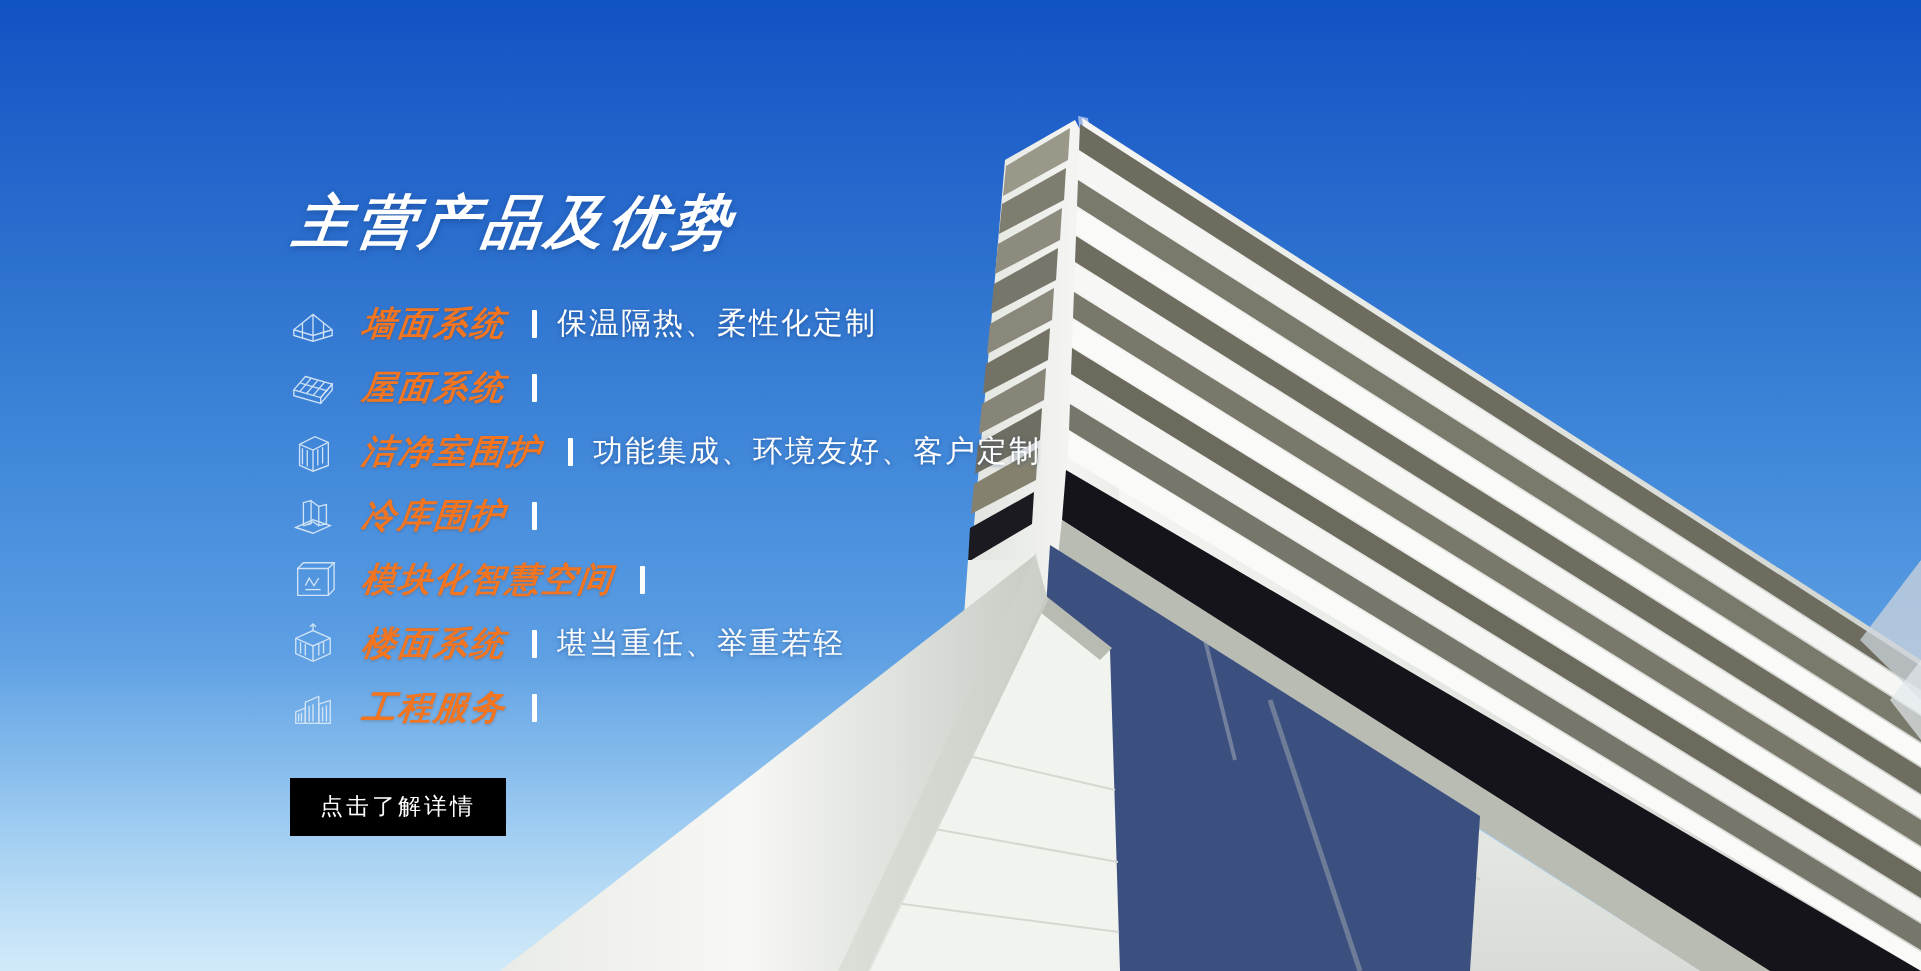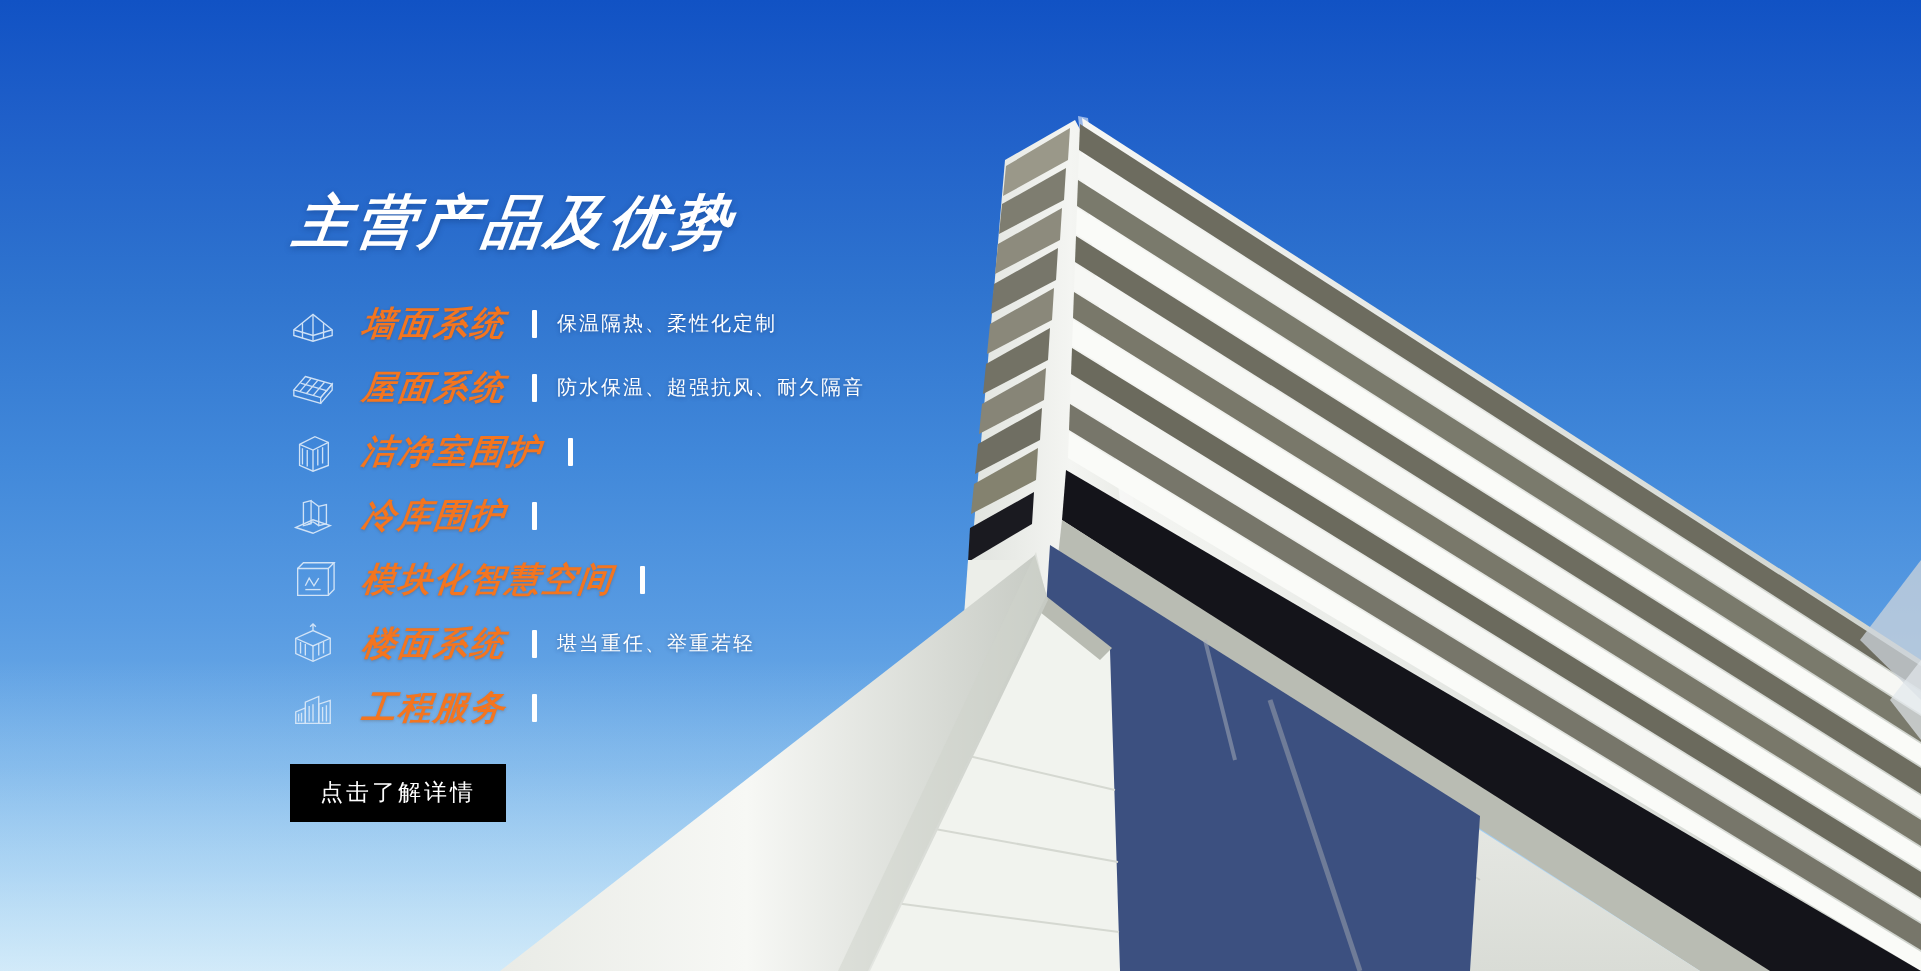--- a/index.html
+++ b/index.html
@@ -102,30 +102,30 @@
   .feat-sep {
     display: inline-block;
     width: 5px;
     height: 28px;
     background: #ffffff;
     margin: 0 20px 0 26px;
     flex: 0 0 5px;
     border-radius: 1px;
   }
   .feat-desc {
-    font-size: 20px;
+    font-size: 30px;
     color: #ffffff;
     letter-spacing: 2px;
     font-weight: 400;
     text-shadow: 0 1px 4px rgba(10,40,95,0.45);
   }
 
   .cta-button {
     display: inline-block;
-    margin-top: 24px;
+    margin-top: 38px;
     background: #000000;
     color: #ffffff;
     font-size: 23px;
     letter-spacing: 3px;
     padding: 13px 30px 14px 30px;
     border: none;
     cursor: pointer;
     font-family: "Liberation Sans", "DejaVu Sans", sans-serif;
   }
 </style>
@@ -278,35 +278,35 @@
           <svg viewBox="0 0 48 48" fill="none" stroke="#dceaf9" stroke-width="1.4">
             <path d="M16 12 L44 20 L32 34 L4 26 Z"></path>
             <path d="M4 26 L4 32 L32 40 L32 34"></path>
             <path d="M32 34 L44 20 L44 26 L32 40"></path>
             <path d="M22 14 L10 28 M29 16 L17 30 M36 18 L24 32"></path>
             <path d="M11 19 L39 27"></path>
           </svg>
         </span>
         <span class="feat-title">屋面系统</span>
         <span class="feat-sep"></span>
-        <span class="feat-desc">防水保温、超强抗风、耐久隔音</span>
       </li>
 
       <li class="feature-row">
         <span class="feat-icon">
           <svg viewBox="0 0 48 48" fill="none" stroke="#dceaf9" stroke-width="1.4">
             <path d="M10 16 L26 8 L40 14 L40 38 L24 44 L10 38 Z"></path>
             <path d="M10 16 L24 22 L40 14"></path>
             <path d="M24 22 L24 44"></path>
             <path d="M13 20 L13 37 M18 22 L18 39"></path>
             <path d="M29 21 L29 38 M34 19 L34 36"></path>
           </svg>
         </span>
         <span class="feat-title">洁净室围护</span>
         <span class="feat-sep"></span>
+        <span class="feat-desc">功能集成、环境友好、客户定制</span>
       </li>
 
       <li class="feature-row">
         <span class="feat-icon">
           <svg viewBox="0 0 48 48" fill="none" stroke="#dceaf9" stroke-width="1.4">
             <path d="M6 36 L24 42 L42 34 L24 28 Z"></path>
             <path d="M14 10 L22 8 L22 32 L14 34 Z"></path>
             <path d="M30 14 L38 12 L38 32 L30 34 Z"></path>
             <path d="M22 8 L30 14"></path>
             <path d="M24 30 L30 34 M24 30 L18 33"></path>

